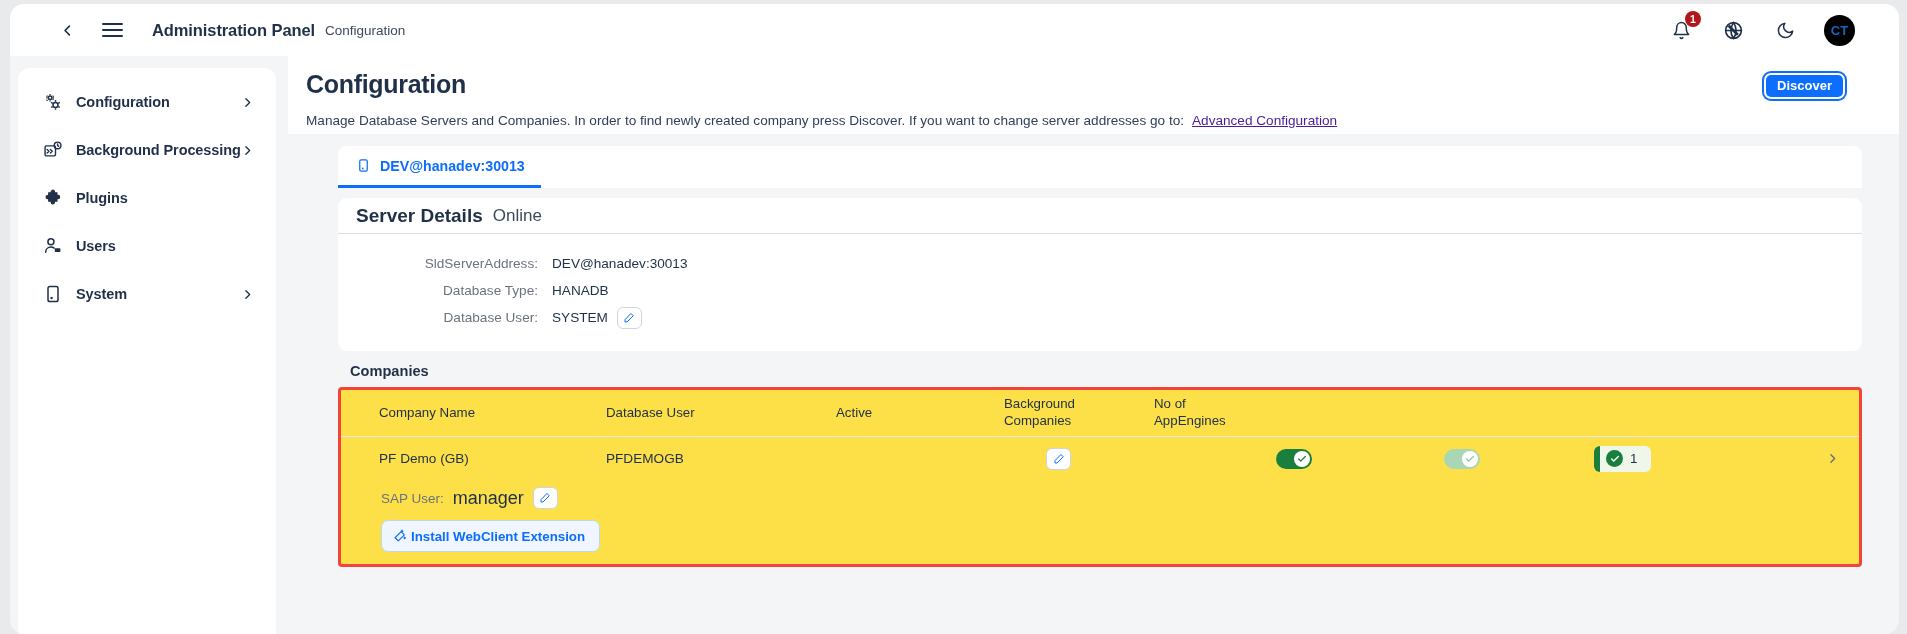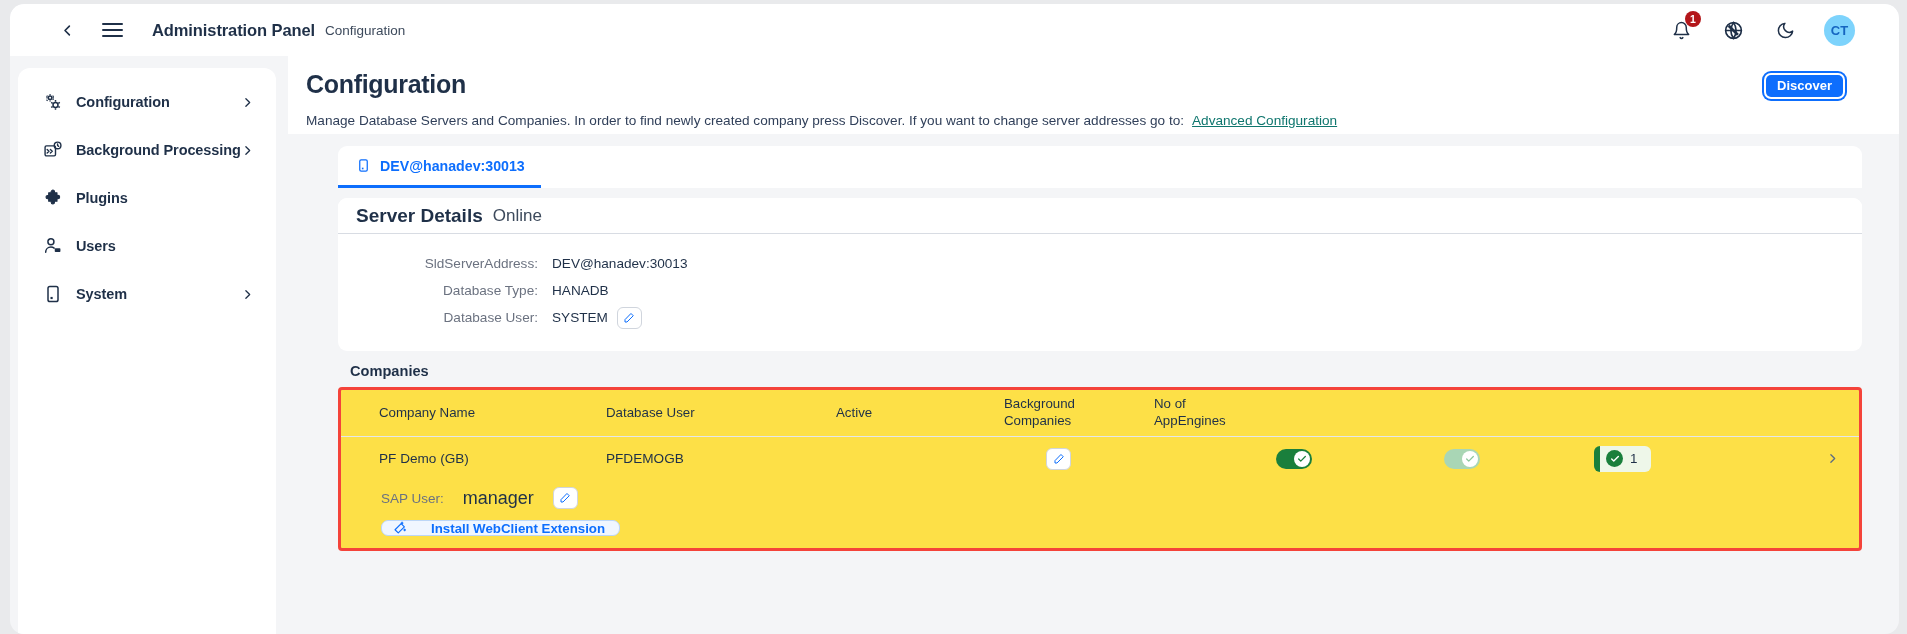--- a/index.html
+++ b/index.html
@@ -53,21 +53,21 @@
   .badge {
     position: absolute; top: -6px; right: -7px;
     min-width: 16px; height: 16px; padding: 0 3px;
     background: #b3161a; color: #fff;
     border-radius: 9px; font-size: 10.5px; font-weight: bold;
     display: flex; align-items: center; justify-content: center;
     line-height: 1;
   }
   .avatar {
     width: 31px; height: 31px; border-radius: 50%;
-    background: #7dd3fc; color: #1565c0;
+    background: #000000; color: #1565c0;
     font-size: 13px; font-weight: 600;
     display: flex; align-items: center; justify-content: center;
     cursor: pointer;
   }
 
   
   .sidebar {
     position: absolute; left: 8px; top: 64px;
     width: 258px; height: 566px;
     background: #fff;
@@ -101,21 +101,21 @@
   .page-title {
     margin-left: 18px;
     font-size: 25px; font-weight: bold; color: #1f3048;
     letter-spacing: -0.3px;
   }
   .page-desc {
     margin-left: 18px; margin-top: 14px;
     font-size: 13.6px; color: #31405a;
   }
   .page-desc a {
-    color: #0f766e; text-decoration: underline; margin-left: 8px; cursor: pointer;
+    color: #4c1d95; text-decoration: underline; margin-left: 8px; cursor: pointer;
   }
   .discover-btn {
     position: absolute; right: 56px; top: 19px;
     background: #0d6efd; color: #fff;
     font-size: 13px; font-weight: 600;
     padding: 3px 11px 4px;
     border: none; border-radius: 5px;
     box-shadow: 0 0 0 2px #fff, 0 0 0 4px #0d6efd;
     cursor: pointer;
   }
@@ -206,27 +206,27 @@
     border-left: 6px solid #1a7f3c;
     padding-left: 6px;
   }
   .check-circle {
     width: 17px; height: 17px; border-radius: 50%;
     background: #1a7f3c; display: flex; align-items: center; justify-content: center;
   }
   .engine-count { font-size: 13.4px; color: #1f3048; }
 
   .subrow { padding: 4px 0 0 40px; }
-  .sap-line { display: flex; align-items: center; gap: 19px; height: 28px; }
+  .sap-line { display: flex; align-items: center; gap: 9px; height: 28px; }
   .sap-label { font-size: 13.5px; color: #6b7280; }
   .sap-value { font-size: 18px; color: #1f3048; }
   .install-btn {
-    display: inline-flex; align-items: center; gap: 24px;
+    display: inline-flex; align-items: center; gap: 4px;
     margin-top: 8px; margin-bottom: 12px;
-    height: 16px; padding: 0 14px 0 11px;
+    height: 32px; padding: 0 14px 0 11px;
     background: #f0f6ff; border: 1px solid #bcd6f7; border-radius: 7px;
     color: #0d6efd; font-size: 13.3px; font-weight: bold;
     cursor: pointer;
   }
   svg { display: block; }
 </style>
 </head>
 <body>
 
 <div class="app">

